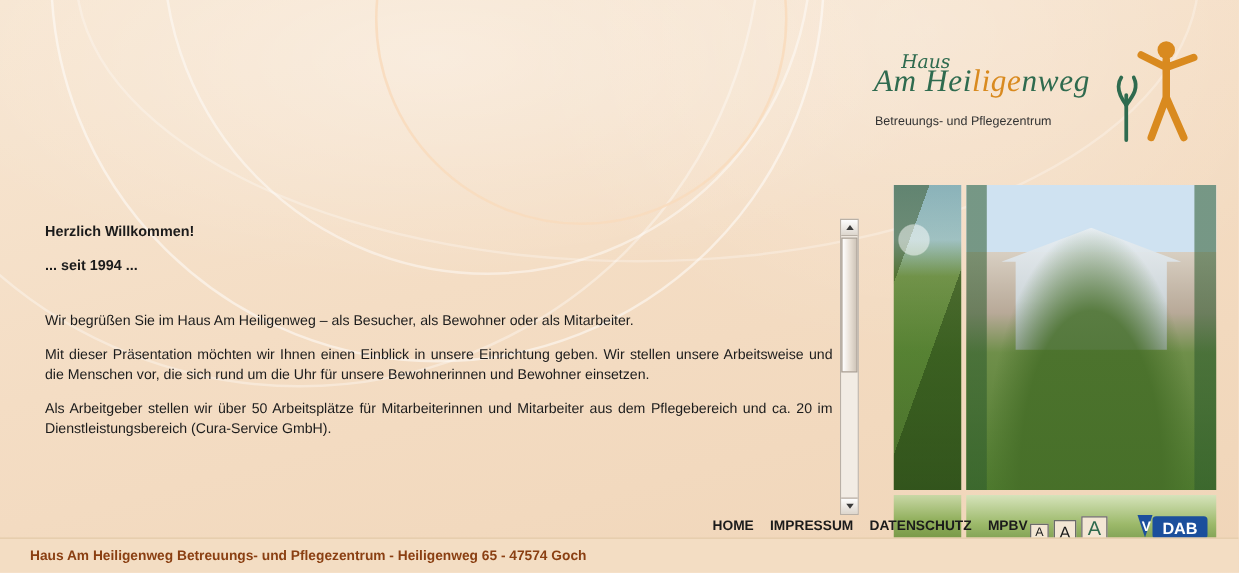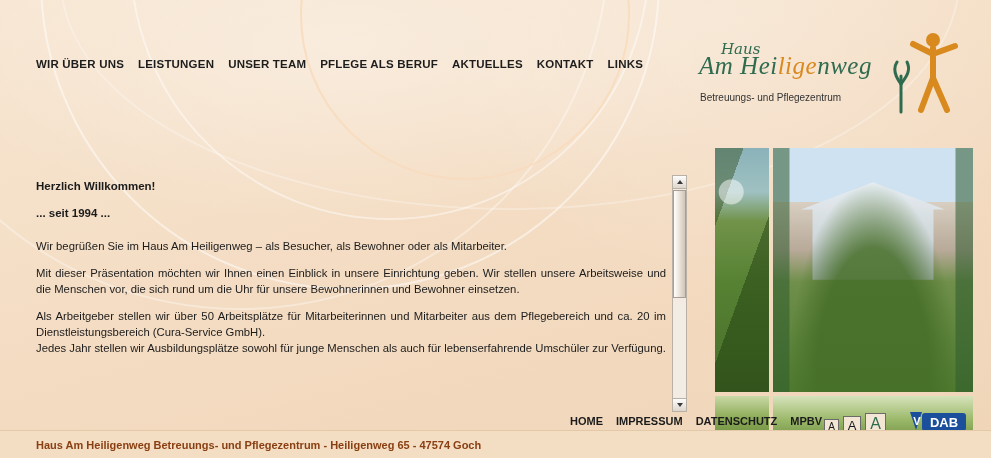--- a/index.html
+++ b/index.html
@@ -106,21 +106,21 @@
   }
   .content p.tight { margin-bottom: 0; }
   .content .head {
     font-weight: bold;
     font-size: 11.5px;
     margin-bottom: 11px;
   }
   .content .head2 {
     font-weight: bold;
     font-size: 11.5px;
-    margin-bottom: 16px;
+    margin-bottom: 27px;
   }
 
   
   .scrollbar {
     position: absolute;
     left: 672px; top: 175px;
     width: 15px; height: 237px;
     background: #efe7dd;
     border: 1px solid #b9b0a6;
     z-index: 7;
@@ -238,47 +238,38 @@
   .addressbar {
     position: absolute;
     left: 0; bottom: 0;
     width: 100%; height: 28px;
     background: #f3ddc3;
     border-top: 1px solid #e3c9a8;
     display: flex; align-items: center;
     z-index: 9;
   }
   .address {
-    margin-left: 36px;
+    margin-left: 24px;
     font-size: 11px;
     font-weight: bold;
     color: #8a3f12;
     white-space: nowrap;
   }
 </style>
 </head>
 <body>
 
 <div class="page">
 
   <div class="swirl s1"></div>
   <div class="swirl s2"></div>
   <div class="swirl s3"></div>
   <div class="swirl s4"></div>
   <div class="swirl s5"></div>
 
-  <nav class="nav">
-    <a href="#">WIR ÜBER UNS</a>
-    <a href="#">LEISTUNGEN</a>
-    <a href="#">UNSER TEAM</a>
-    <a href="#">PFLEGE ALS BERUF</a>
-    <a href="#">AKTUELLES</a>
-    <a href="#">KONTAKT</a>
-    <a href="#">LINKS</a>
-  </nav>
 
   <div class="logo">
     <div class="logo-haus">Haus</div>
     <div class="logo-main">
       <span class="g">Am Hei</span><span class="o">lige</span><span class="g">nweg</span>
     </div>
     <div class="logo-sub">Betreuungs- und Pflegezentrum</div>
     <svg class="logo-figure" viewBox="0 0 70 86">
       <g fill="#d98a1f">
         <circle cx="40" cy="12" r="7"></circle>
@@ -291,21 +282,20 @@
       </g>
     </svg>
   </div>
 
   <div class="content">
     <p class="head">Herzlich Willkommen!</p>
     <p class="head2">... seit 1994 ...</p>
     <p>Wir begrüßen Sie im Haus Am Heiligenweg – als Besucher, als Bewohner oder als Mitarbeiter.</p>
     <p>Mit dieser Präsentation möchten wir Ihnen einen Einblick in unsere Einrichtung geben. Wir stellen unsere Arbeitsweise und die Menschen vor, die sich rund um die Uhr für unsere Bewohnerinnen und Bewohner einsetzen.</p>
     <p class="tight">Als Arbeitgeber stellen wir über 50 Arbeitsplätze für Mitarbeiterinnen und Mitarbeiter aus dem Pflegebereich und ca. 20 im Dienstleistungsbereich (Cura-Service GmbH).</p>
-    <p>Jedes Jahr stellen wir Ausbildungsplätze sowohl für junge Menschen als auch für lebenserfahrende Umschüler zur Verfügung.</p>
 
   </div>
 
   <div class="scrollbar">
     <div class="sb-track"></div>
     <div class="sb-btn">
       <div class="sb-arrow up"></div>
     </div>
     <div class="sb-thumb"></div>
     <div class="sb-btn bottom">

